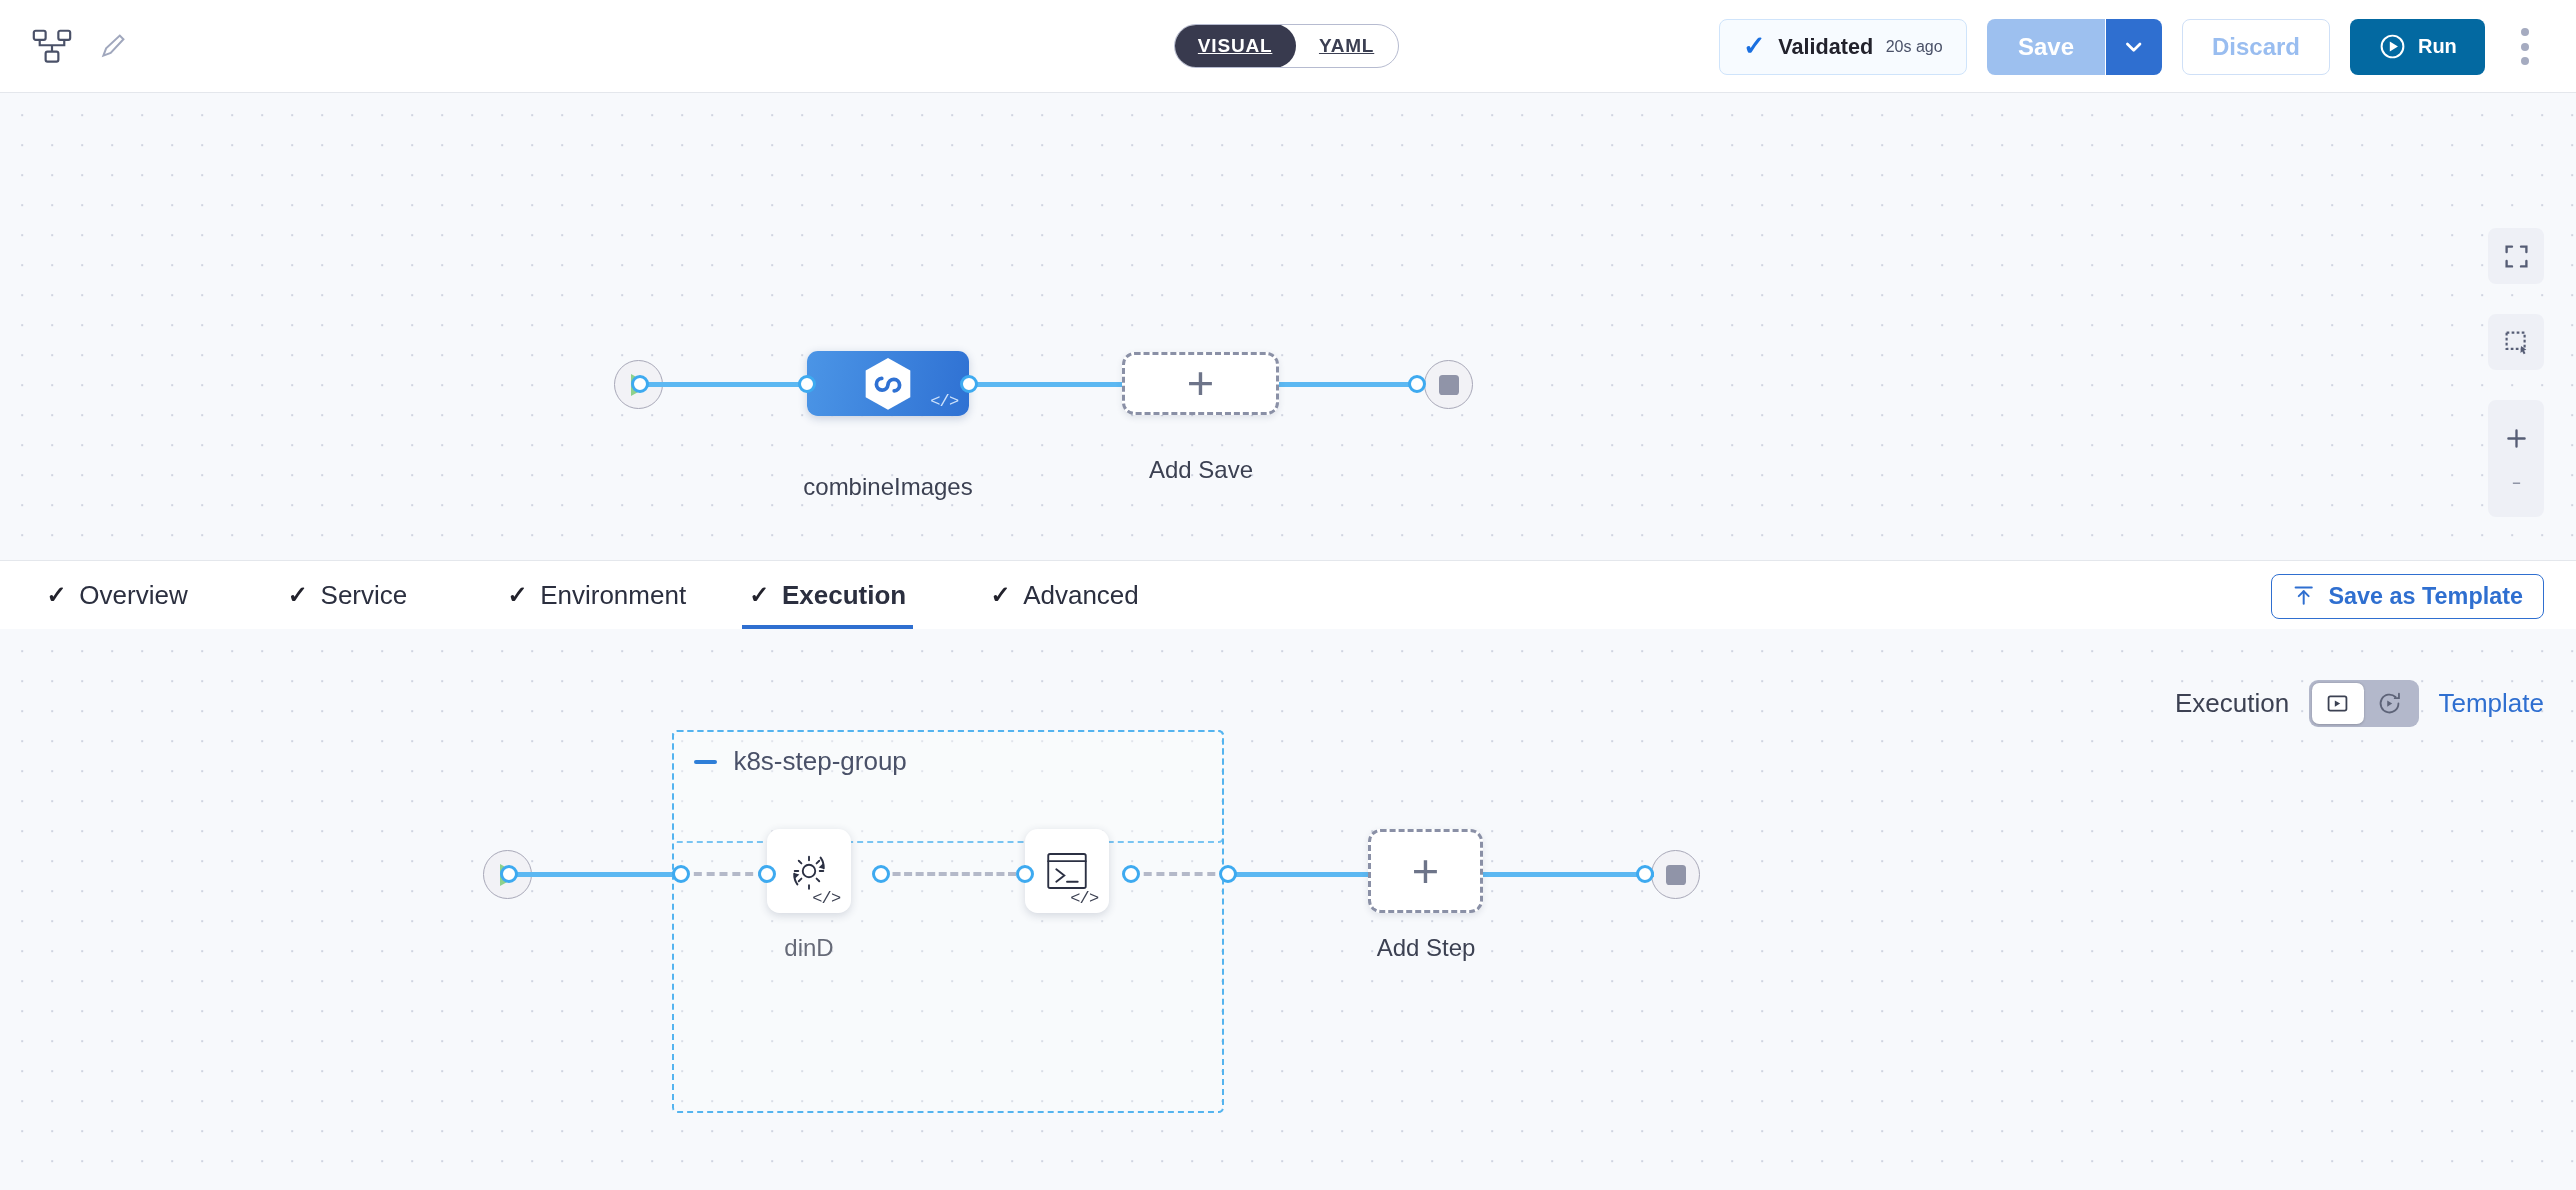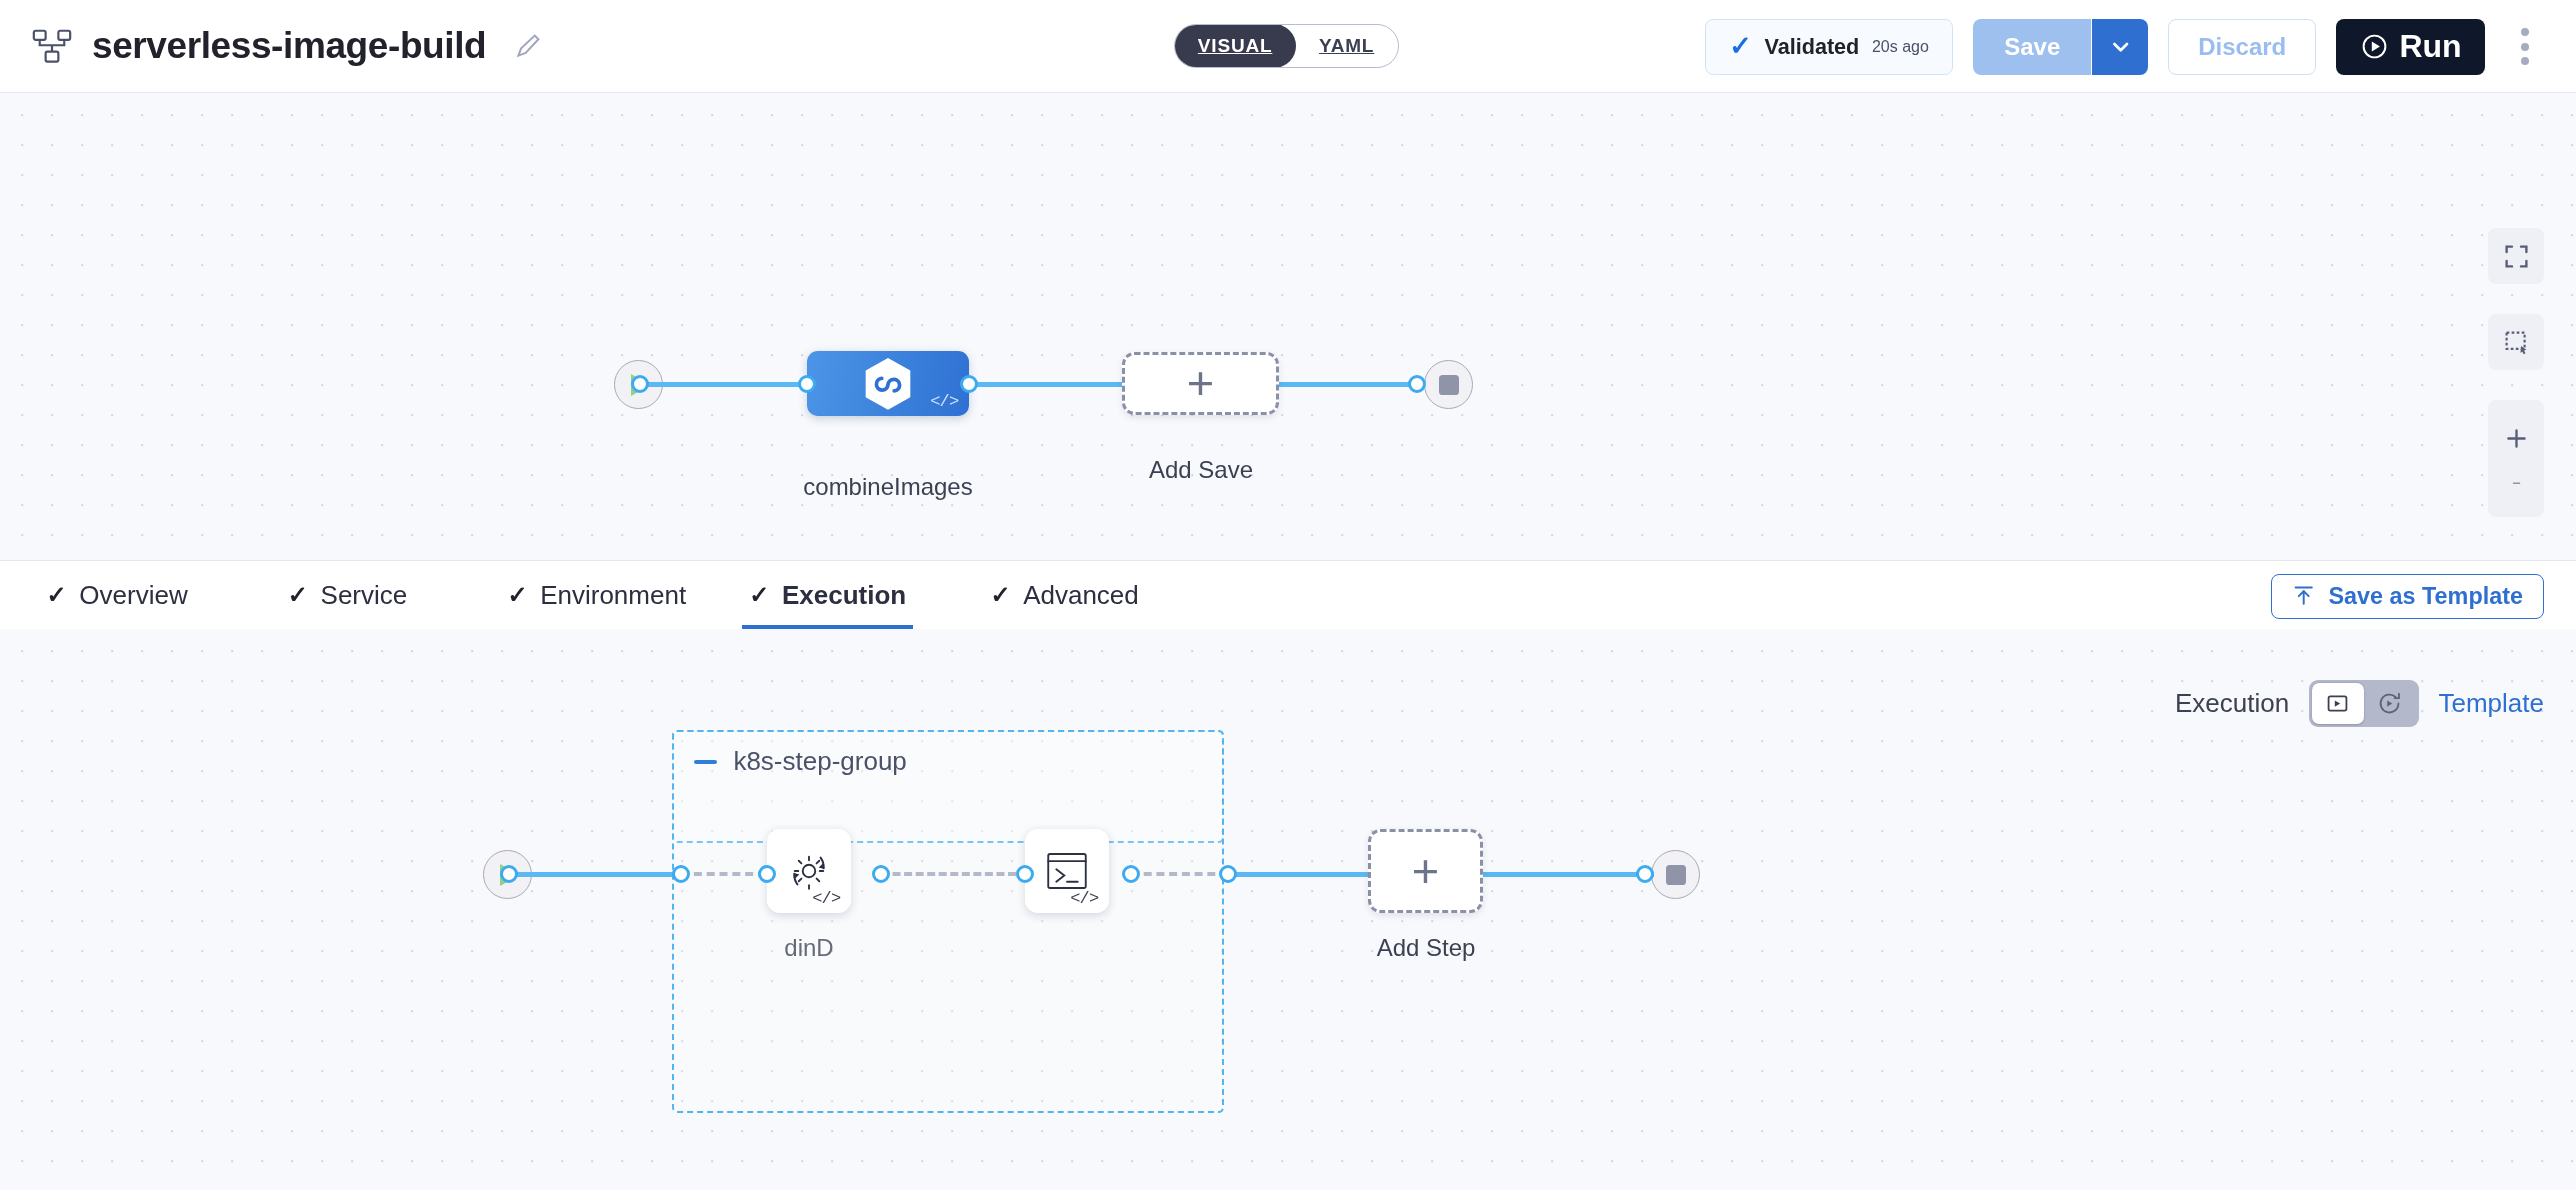--- a/index.html
+++ b/index.html
@@ -66,22 +66,22 @@
   .caret-svg { width: 23.4px; height: 23.4px; }
 
   .btn-discard {
     height: 56px; min-width: 148px; padding: 0 21.6px;
     border: 0.9px solid #cfe0f7; border-radius: 8px; background: #ffffff;
     color: #99bdf0; font-size: 24px; font-weight: bold;
     display: flex; align-items: center; justify-content: center;
   }
   .btn-run {
     height: 56px; min-width: 135px; padding: 0 23.4px;
-    background: #0f172a; border-radius: 8px; color: #ffffff;
-    font-size: 32px; font-weight: bold;
+    background: #0369a1; border-radius: 8px; color: #ffffff;
+    font-size: 20px; font-weight: bold;
     display: flex; align-items: center; justify-content: center; gap: 10.8px;
   }
   .run-icon { width: 29px; height: 29px; }
   .kebab { width: 40px; height: 56px; display: flex; flex-direction: column;
            align-items: center; justify-content: center; gap: 6.3px; }
   .kebab i { width: 8px; height: 8px; border-radius: 50%; background: #a5abc0; display: block; }
 
   
   .canvas {
     position: absolute; left: 0; width: 2576px;
@@ -218,21 +218,20 @@
   <div class="header-left">
     <span class="pipeline-icon">
       <svg viewBox="0 0 44 40" fill="none" stroke="#4a5168" stroke-width="2.4">
         <rect x="2" y="3" width="13" height="10" rx="2"></rect>
         <rect x="29" y="3" width="13" height="10" rx="2"></rect>
         <rect x="15" y="26" width="14" height="11" rx="2"></rect>
         <path d="M8.5 13 v6 h27 v-6"></path>
         <path d="M22 19 v7"></path>
       </svg>
     </span>
-    <span class="pipeline-title">serverless-image-build</span>
     <span class="edit-pencil">
       <svg viewBox="0 0 34 34" fill="none" stroke="#a0a7bd" stroke-width="2.2" stroke-linecap="round">
         <path d="M7 27 l3-8 L25 5 l4 4 L15 24 z"></path>
       </svg>
     </span>
   </div>
 
   <div class="header-center">
     <span class="seg on">VISUAL</span>
     <span class="seg off">YAML</span>

